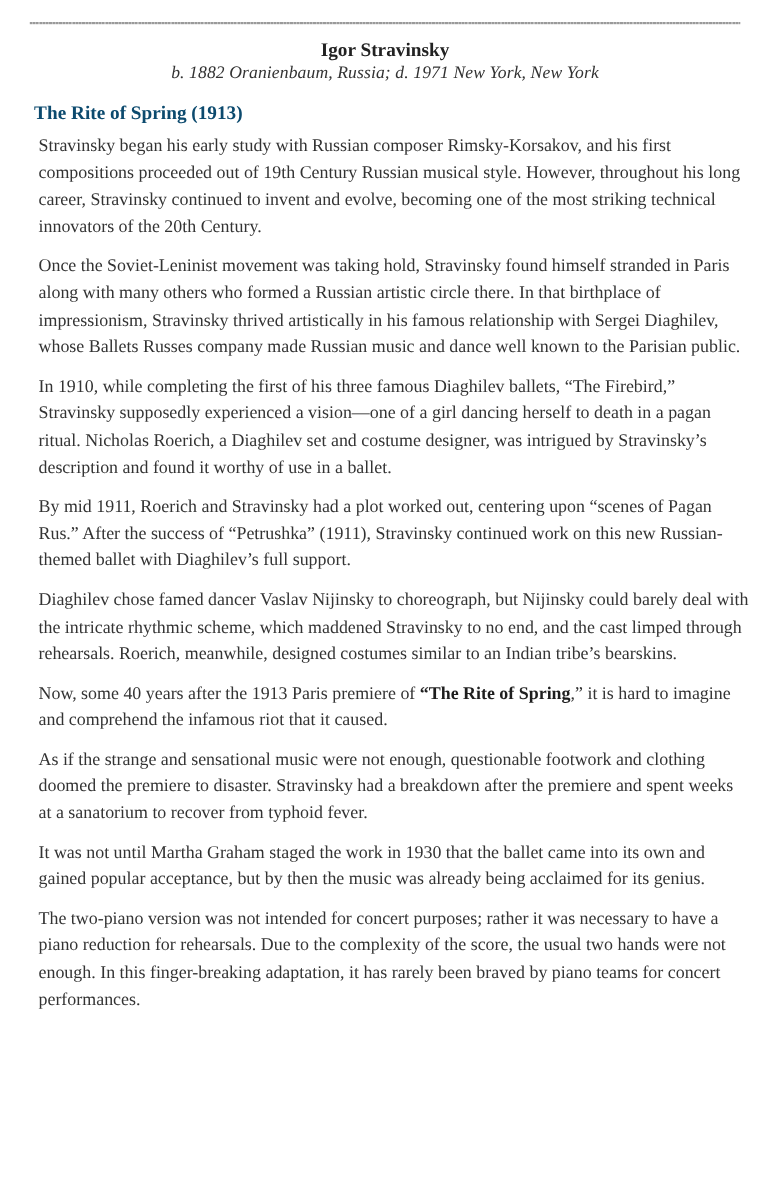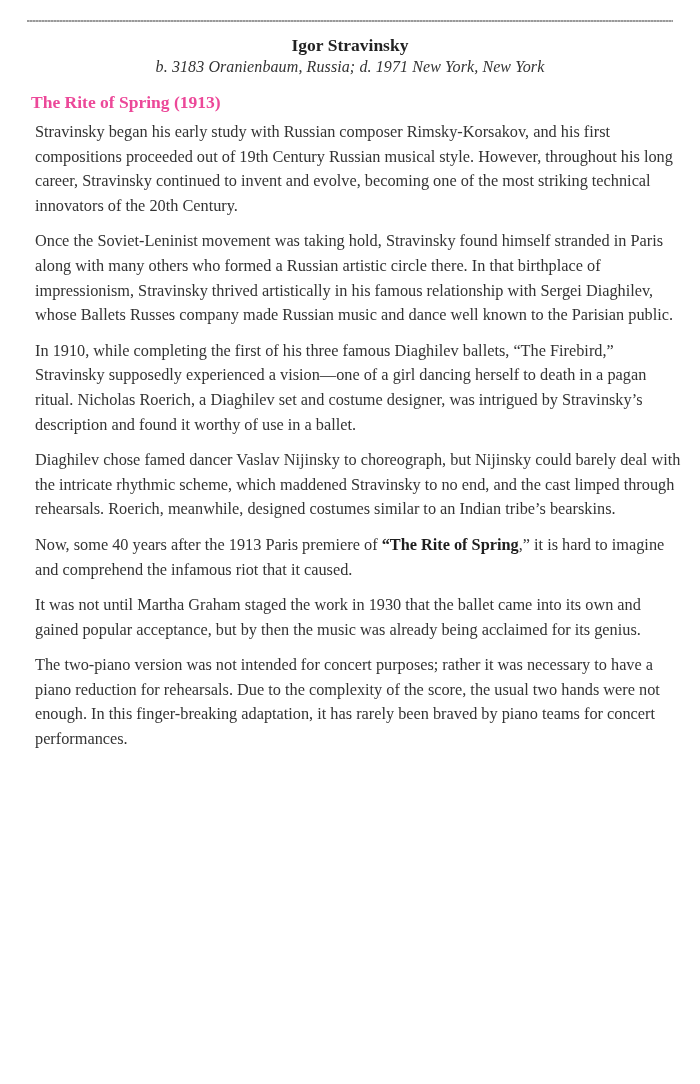--- a/index.html
+++ b/index.html
@@ -4,36 +4,38 @@
 <style>
   html, body { margin: 0; padding: 0; background: #ffffff; }
   body { width: 700px; height: 1084px; position: relative; overflow: hidden;
          font-family: "Liberation Serif", "DejaVu Serif", serif; color: #2a2a2a; }
   .rule { position: absolute; left: 27px; top: 20px; width: 646px; height: 2px;
           background: repeating-linear-gradient(90deg, #9a9a9a 0 2px, #bdbdbd 2px 3px); }
   .header { position: absolute; top: 34px; left: 0; width: 700px; text-align: center; }
   .name { font-size: 17.5px; font-weight: bold; line-height: 22px; color: #222; }
   .life { font-size: 16px; font-style: italic; line-height: 22px; color: #333; letter-spacing: 0.1px; }
   .content { position: absolute; left: 31px; top: 90px; width: 650px; }
-  .section-title { font-size: 17.5px; font-weight: bold; line-height: 24px; margin: 0 0 6px 0; color: #ec4899; }
+  .section-title { font-size: 17.5px; font-weight: bold; line-height: 24px; margin: 0 0 6px 0; color: #0c4a6e; }
   p { font-size: 16.3px; line-height: 24.6px; margin: 0 0 11px 4px; color: #333; }
   b { color: #1e1e1e; }
 </style>
 </head>
 <body>
 
 <div class="rule"></div>
 
 <div class="header">
   <div class="name">Igor Stravinsky</div>
-  <div class="life">b. 3183 Oranienbaum, Russia; d. 1971 New York, New York</div>
+  <div class="life">b. 1882 Oranienbaum, Russia; d. 1971 New York, New York</div>
 </div>
 
 <div class="content">
   <div class="section-title">The Rite of Spring (1913)</div>
   <p>Stravinsky began his early study with Russian composer Rimsky-Korsakov, and his first compositions proceeded out of 19th Century Russian musical style. However, throughout his long career, Stravinsky continued to invent and evolve, becoming one of the most striking technical innovators of the 20th Century.</p>
   <p>Once the Soviet-Leninist movement was taking hold, Stravinsky found himself stranded in Paris along with many others who formed a Russian artistic circle there. In that birthplace of impressionism, Stravinsky thrived artistically in his famous relationship with Sergei Diaghilev, whose Ballets Russes company made Russian music and dance well known to the Parisian public.</p>
   <p>In 1910, while completing the first of his three famous Diaghilev ballets, “The Firebird,” Stravinsky supposedly experienced a vision—one of a girl dancing herself to death in a pagan ritual. Nicholas Roerich, a Diaghilev set and costume designer, was intrigued by Stravinsky’s description and found it worthy of use in a ballet.</p>
+  <p>By mid 1911, Roerich and Stravinsky had a plot worked out, centering upon “scenes of Pagan Rus.” After the success of “Petrushka” (1911), Stravinsky continued work on this new Russian-themed ballet with Diaghilev’s full support.</p>
   <p>Diaghilev chose famed dancer Vaslav Nijinsky to choreograph, but Nijinsky could barely deal with the intricate rhythmic scheme, which maddened Stravinsky to no end, and the cast limped through rehearsals. Roerich, meanwhile, designed costumes similar to an Indian tribe’s bearskins.</p>
   <p><span>Now, some 40 years after the 1913 Paris premiere of </span><b>“The Rite of Spring</b><span>,” it is hard to imagine and comprehend the infamous riot that it caused.</span></p>
+  <p>As if the strange and sensational music were not enough, questionable footwork and clothing doomed the premiere to disaster. Stravinsky had a breakdown after the premiere and spent weeks at a sanatorium to recover from typhoid fever.</p>
   <p>It was not until Martha Graham staged the work in 1930 that the ballet came into its own and gained popular acceptance, but by then the music was already being acclaimed for its genius.</p>
   <p>The two-piano version was not intended for concert purposes; rather it was necessary to have a piano reduction for rehearsals. Due to the complexity of the score, the usual two hands were not enough. In this finger-breaking adaptation, it has rarely been braved by piano teams for concert performances.</p>
 </div>
 
 </body></html>

